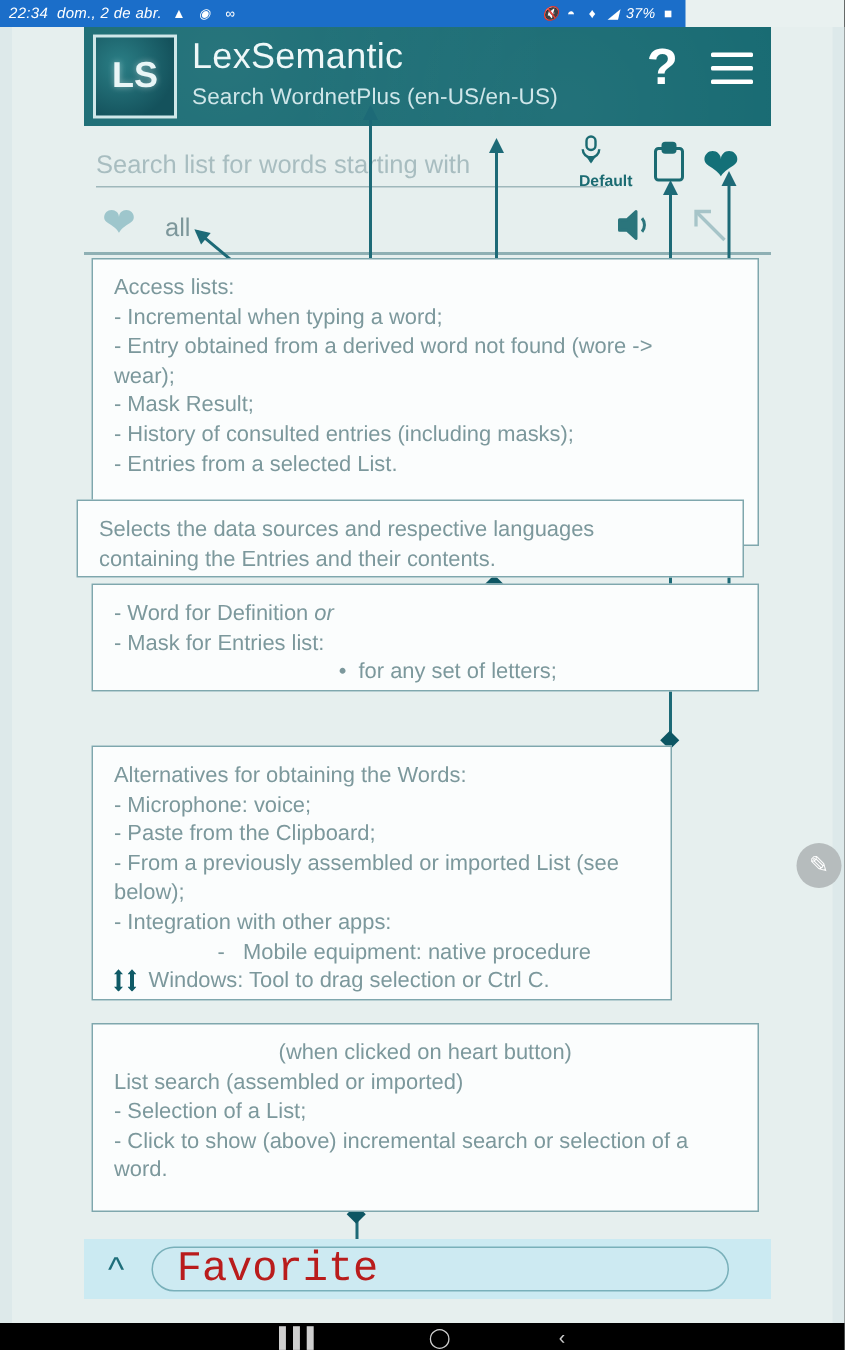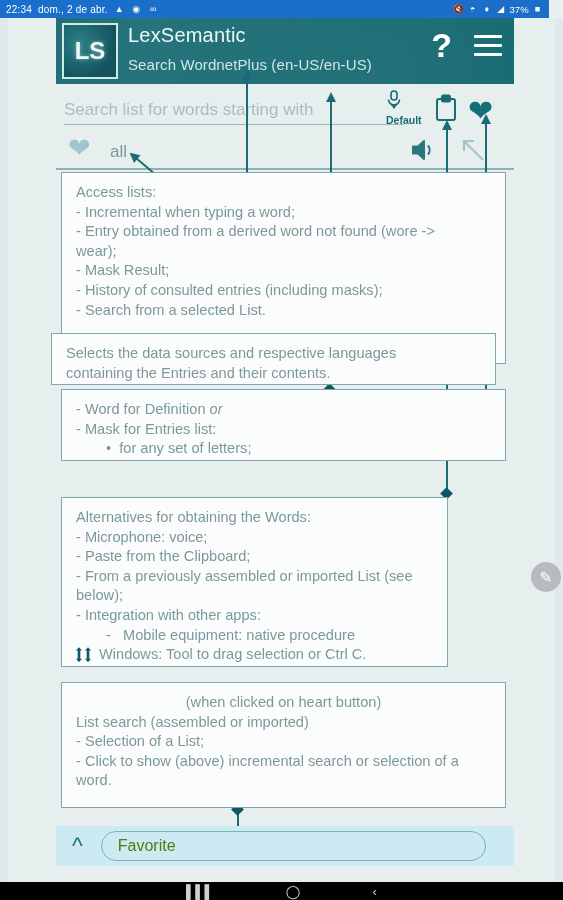--- a/index.html
+++ b/index.html
@@ -4,24 +4,24 @@
 <style>
   html,body{margin:0;padding:0;background:#000;}
   body{
     font-family:"Liberation Sans", sans-serif;
     width:563px;height:900px;position:relative;overflow:hidden;
   }
   #app{position:absolute;inset:0;background:#e9f1f0;}
 
   
   .statusbar{
-    position:absolute;left:0;top:0;width:549px;height:18px;
+    position:absolute;left:0;top:0;width:457px;height:18px;
     background:#1b6ec9;color:#ffffff;font-size:10px;
     display:flex;align-items:center;justify-content:space-between;
-    padding:0 6px;box-sizing:border-box;letter-spacing:.2px;
+    padding:0 6px;box-sizing:border-box;letter-spacing:.2px;font-style:italic;
   }
   .sb-left{display:flex;align-items:center;gap:6px;}
   .sb-right{display:flex;align-items:center;gap:3px;font-size:9.5px;}
   .sb-ico{display:inline-block;width:11px;height:11px;line-height:11px;text-align:center;font-size:9px;}
 
   
   .page{
     position:absolute;left:0;top:18px;width:563px;height:864px;
     background:#e6efee;
   }
@@ -42,21 +42,21 @@
   .logo{
     position:absolute;left:6px;top:5px;width:56px;height:56px;
     border:2px solid #cfe7e9;box-sizing:border-box;
     background:#17616b;
     background-image:radial-gradient(circle at 30% 35%, #2b7f86, #14525c 75%);
     color:#eaf6f7;font-size:24px;font-weight:bold;letter-spacing:0px;
     display:flex;align-items:center;justify-content:center;
     text-shadow:0 0 4px rgba(255,255,255,.45);
   }
   .app-title{
-    position:absolute;left:72px;top:6px;color:#eef7f8;font-size:20px;letter-spacing:.2px;
+    position:absolute;left:72px;top:6px;color:#eef7f8;font-size:24px;letter-spacing:.2px;
   }
   .app-sub{
     position:absolute;left:72px;top:38px;color:#cfe6e9;font-size:15px;letter-spacing:.1px;
   }
   .help-icon{
     position:absolute;right:62px;top:10px;color:#ffffff;font-size:34px;font-weight:bold;line-height:34px;
   }
   .menu-icon{
     position:absolute;right:12px;top:17px;width:28px;height:22px;
   }
@@ -85,21 +85,21 @@
   .expand-ico{position:absolute;left:405px;top:6px;color:#a6c4c8;}
   .row-rule{position:absolute;left:0;top:36px;width:458px;height:1.5px;background:#8fb0b4;}
 
   
   .abox{
     position:absolute;border:1.5px solid #7fa7ad;background:#fbfdfd;
     color:#7c989c;font-size:14.6px;line-height:19.6px;
     box-sizing:border-box;padding:10px 14px;
   }
   .abox p{margin:0;white-space:pre-wrap;}
-  .abox .ind2{padding-left:30px;}
+  .abox .ind2{padding-left:30px;text-align:center;}
   .center{text-align:center;}
   .ital{font-style:italic;}
 
   
   .dragglyph{
     display:inline-block;width:17px;height:15px;vertical-align:-3px;margin-right:6px;
     position:relative;
   }
   .dragglyph span{
     position:absolute;top:0;width:6px;height:15px;background:#0f5a66;
@@ -140,21 +140,21 @@
 
   
   .favbar{
     position:absolute;left:56px;top:826px;width:458px;height:40px;background:#cbeaf2;
     display:flex;align-items:center;
   }
   .chev{margin-left:16px;color:#1f6f7b;font-size:23px;line-height:23px;}
   .favfield{
     margin-left:18px;width:385px;height:30px;border:1.5px solid #79b0ba;border-radius:15px;
     background:#cdeaf2;display:flex;align-items:center;padding-left:16px;box-sizing:border-box;
-    color:#4d7c0f;font-size:16px;
+    color:#b91c1c;font-size:28px;font-family:Liberation Mono, monospace;
   }
 
   
   .navbar{
     position:absolute;left:0;top:882px;width:563px;height:18px;background:#000000;
     display:flex;align-items:center;justify-content:space-around;padding:0 150px;box-sizing:border-box;
   }
   .navbar div{color:#cfcfcf;font-size:13px;line-height:13px;}
 </style>
 </head>
@@ -251,21 +251,21 @@
   <div class="conn arrowdown" style="left:237px;top:808px;height:50px;"></div>
   <div class="dot" style="left:233px;top:805px;"></div>
 
   <div class="abox" style="left:61px;top:172px;width:445px;height:192px;">
     <p>Access lists:</p>
     <p>- Incremental when typing a word;</p>
     <p>- Entry obtained from a derived word not found (wore -&gt;</p>
     <p>wear);</p>
     <p>- Mask Result;</p>
     <p>- History of consulted entries (including masks);</p>
-    <p>- Search from a selected List.</p>
+    <p>- Entries from a selected List.</p>
   </div>
 
   <div class="abox" style="left:51px;top:333px;width:445px;height:52px;">
     <p>Selects the data sources and respective languages</p>
     <p>containing the Entries and their contents.</p>
   </div>
 
   <div class="abox" style="left:61px;top:389px;width:445px;height:72px;">
     <p><span>- Word for Definition </span><span class="ital">or</span></p>
     <p>- Mask for Entries list:</p>

